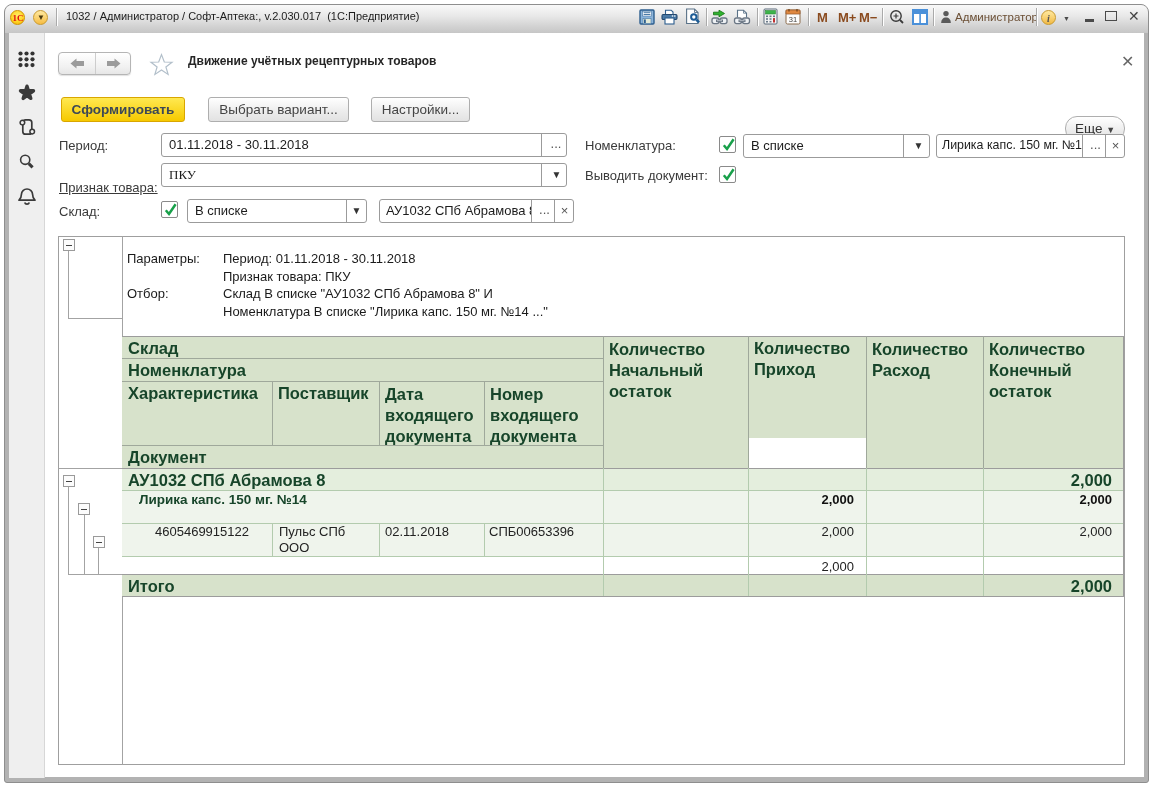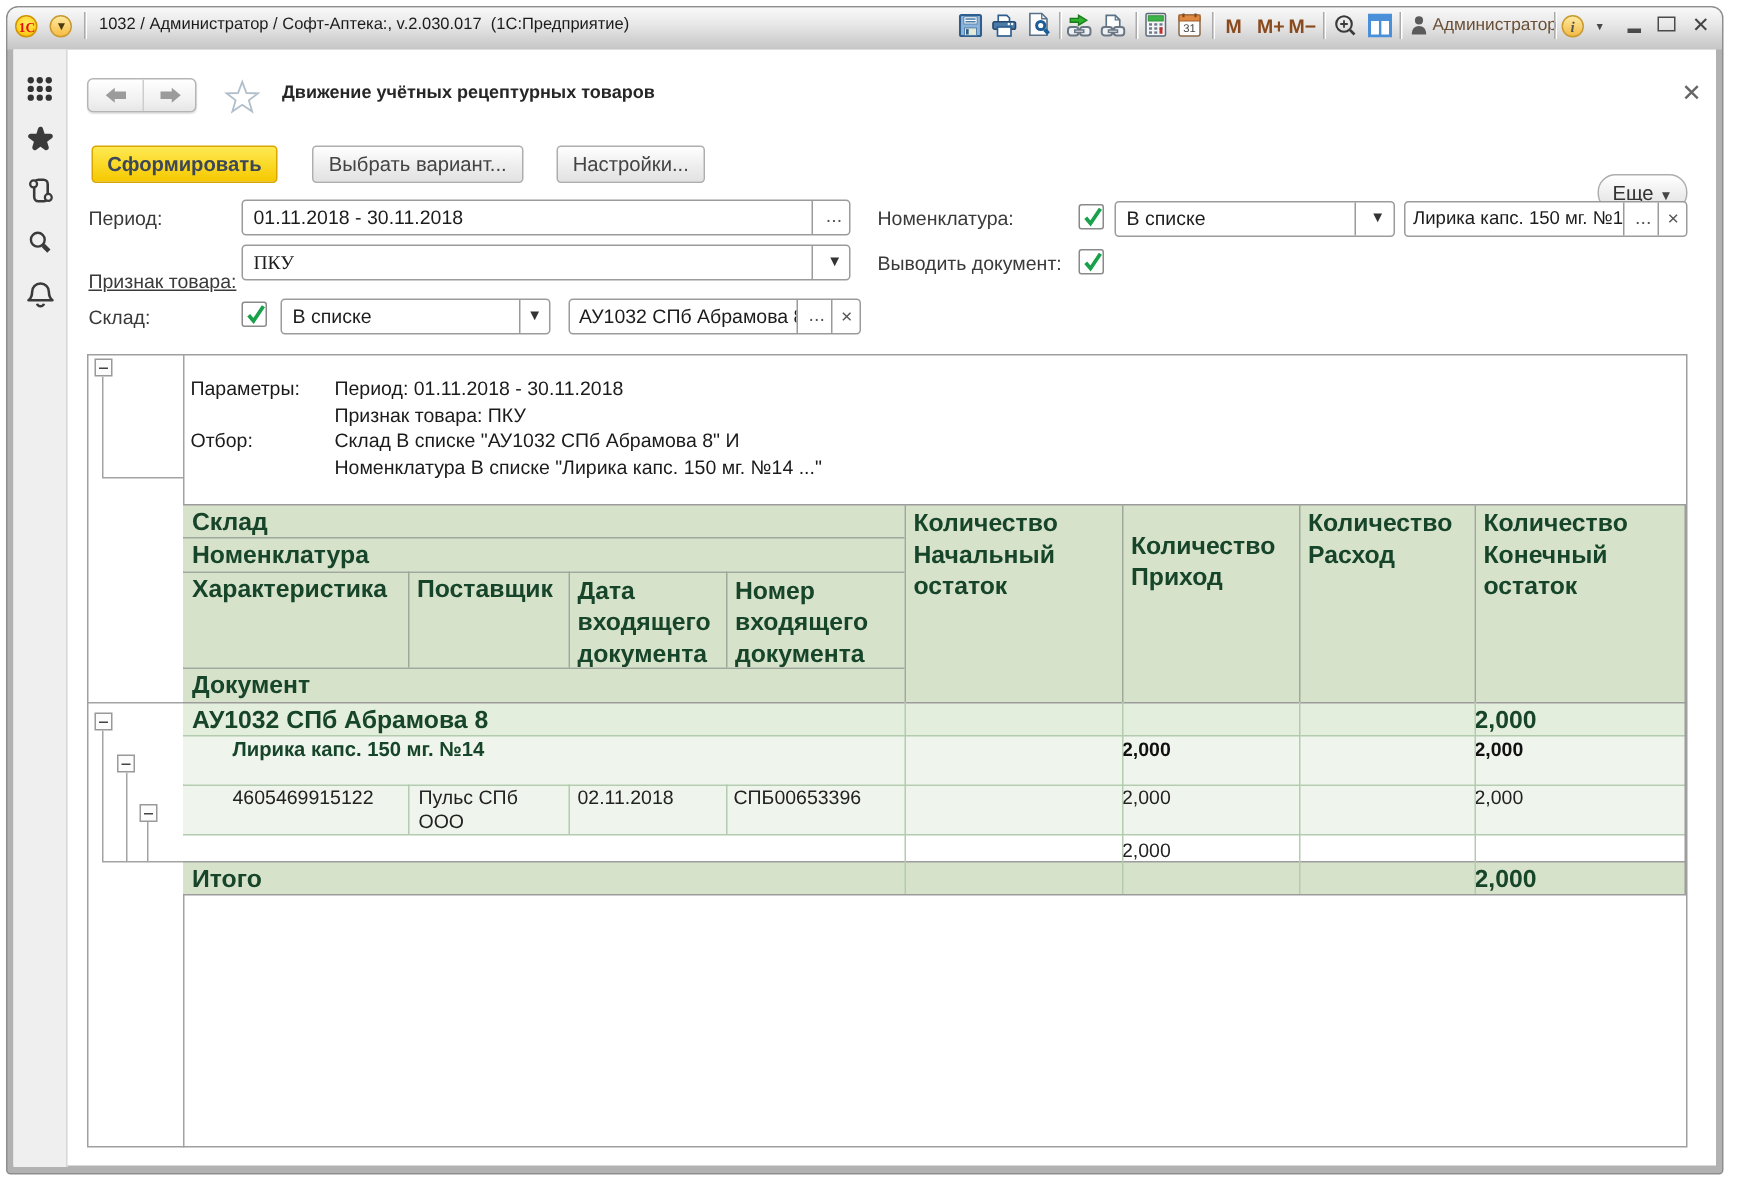--- a/index.html
+++ b/index.html
@@ -30,21 +30,21 @@
 .chk { position:absolute; width:17px; height:17px; background:#fff; border:1px solid #8a8a8a; border-radius:2px; }
 .chk svg { position:absolute; left:1px; top:1px; }
 
 
 #report { position:absolute; left:58px; top:236px; width:1067px; height:529px; border:1px solid #9f9f9f; background:#fff; }
 .gline { position:absolute; background:#a3a3a3; }
 .gbox { position:absolute; width:12px; height:12px; border:1px solid #9a9a9a; background:#fcfcfc; }
 .gbox:before { content:""; position:absolute; left:2px; top:5px; width:6px; height:1px; background:#444; }
 .cell { position:absolute; overflow:hidden; }
 .hdr { background:#d7e2cb; color:#17452a; font-weight:bold; font-size:16.5px; }
-.num { text-align:left; padding-right:6px; }
+.num { text-align:right; padding-right:6px; }
 .gl { position:absolute; background:#9fa89b; }
 </style>
 </head>
 <body>
 <div id="page">
   <div id="win"></div>
   <div id="titlebar"></div>
   <div id="client"></div>
   <div id="sidebar">
     <svg class="sbicon" style="top:18px;" width="36" height="17" viewBox="0 0 36 17">
@@ -281,34 +281,34 @@
   <div id="table" style="position:absolute; left:122px; top:336px; width:1002px; height:260px;">
 
     <div class="cell hdr" style="left:0; top:0; width:481px; height:22px; padding:3px 0 0 6px;">Склад</div>
     <div class="cell hdr" style="left:0; top:22px; width:481px; height:23px; padding:3px 0 0 6px;">Номенклатура</div>
     <div class="cell hdr" style="left:0; top:45px; width:150px; height:64px; padding:3px 0 0 6px;">Характеристика</div>
     <div class="cell hdr" style="left:150px; top:45px; width:107px; height:64px; padding:3px 0 0 6px;">Поставщик</div>
     <div class="cell hdr" style="left:257px; top:45px; width:105px; height:64px; padding:3px 0 0 6px; line-height:21px;">Дата входящего документа</div>
     <div class="cell hdr" style="left:362px; top:45px; width:119px; height:64px; padding:3px 0 0 6px; line-height:21px;">Номер входящего документа</div>
     <div class="cell hdr" style="left:0; top:109px; width:481px; height:34px; padding:3px 0 0 6px;">Документ</div>
     <div class="cell hdr" style="left:481px; top:0; width:145px; height:132px; padding:3px 0 0 6px; line-height:21px;">Количество Начальный остаток</div>
-    <div class="cell hdr" style="left:626px; top:0; width:118px; height:132px; padding:18px 0 0 6px; line-height:21px;">Количество Приход</div>
+    <div class="cell hdr" style="left:626px; top:0; width:118px; height:102px; padding:2px 0 0 6px; line-height:21px;">Количество Приход</div>
     <div class="cell hdr" style="left:861px; top:0; width:141px; height:132px; padding:3px 0 0 6px; line-height:21px;">Количество Конечный остаток</div>
     <div class="cell hdr" style="left:744px; top:0; width:117px; height:132px; padding:3px 0 0 6px; line-height:21px;">Количество Расход</div>
 
     <div class="cell" style="left:0; top:132px; width:1002px; height:22px; background:#e4eedd;"></div>
     <div class="cell" style="left:0; top:154px; width:1002px; height:33px; background:#eff4ec;"></div>
     <div class="cell" style="left:0; top:187px; width:1002px; height:33px; background:#eff4ec;"></div>
     <div class="cell" style="left:0; top:220px; width:1002px; height:18px; background:#ffffff;"></div>
     <div class="cell" style="left:0; top:238px; width:1002px; height:22px; background:#d7e2cb;"></div>
 
     <div class="abs" style="left:6px; top:135px; font-weight:bold; font-size:16.5px; color:#17452a;">АУ1032 СПб Абрамова 8</div>
     <div class="abs num" style="left:861px; top:135px; width:135px; font-weight:bold; font-size:16.5px; color:#17452a;">2,000</div>
 
-    <div class="abs" style="left:17px; top:156px; font-weight:bold; font-size:13.5px; color:#17452a;margin-left:16px;">Лирика капс. 150 мг. №14</div>
+    <div class="abs" style="left:17px; top:156px; font-weight:bold; font-size:13.5px; color:#17452a;">Лирика капс. 150 мг. №14</div>
     <div class="abs num" style="left:626px; top:156px; width:112px; font-weight:bold; font-size:13px; color:#111;">2,000</div>
     <div class="abs num" style="left:861px; top:156px; width:135px; font-weight:bold; font-size:13px; color:#111;">2,000</div>
 
     <div class="abs" style="left:33px; top:188px; font-size:13px; color:#222;">4605469915122</div>
     <div class="abs" style="left:157px; top:188px; width:100px; font-size:13px; color:#222; line-height:16px;">Пульс СПб ООО</div>
     <div class="abs" style="left:263px; top:188px; font-size:13px; color:#222;">02.11.2018</div>
     <div class="abs" style="left:367px; top:188px; font-size:13px; color:#222;">СПБ00653396</div>
     <div class="abs num" style="left:626px; top:188px; width:112px; font-size:13px; color:#222;">2,000</div>
     <div class="abs num" style="left:861px; top:188px; width:135px; font-size:13px; color:#222;">2,000</div>
 

